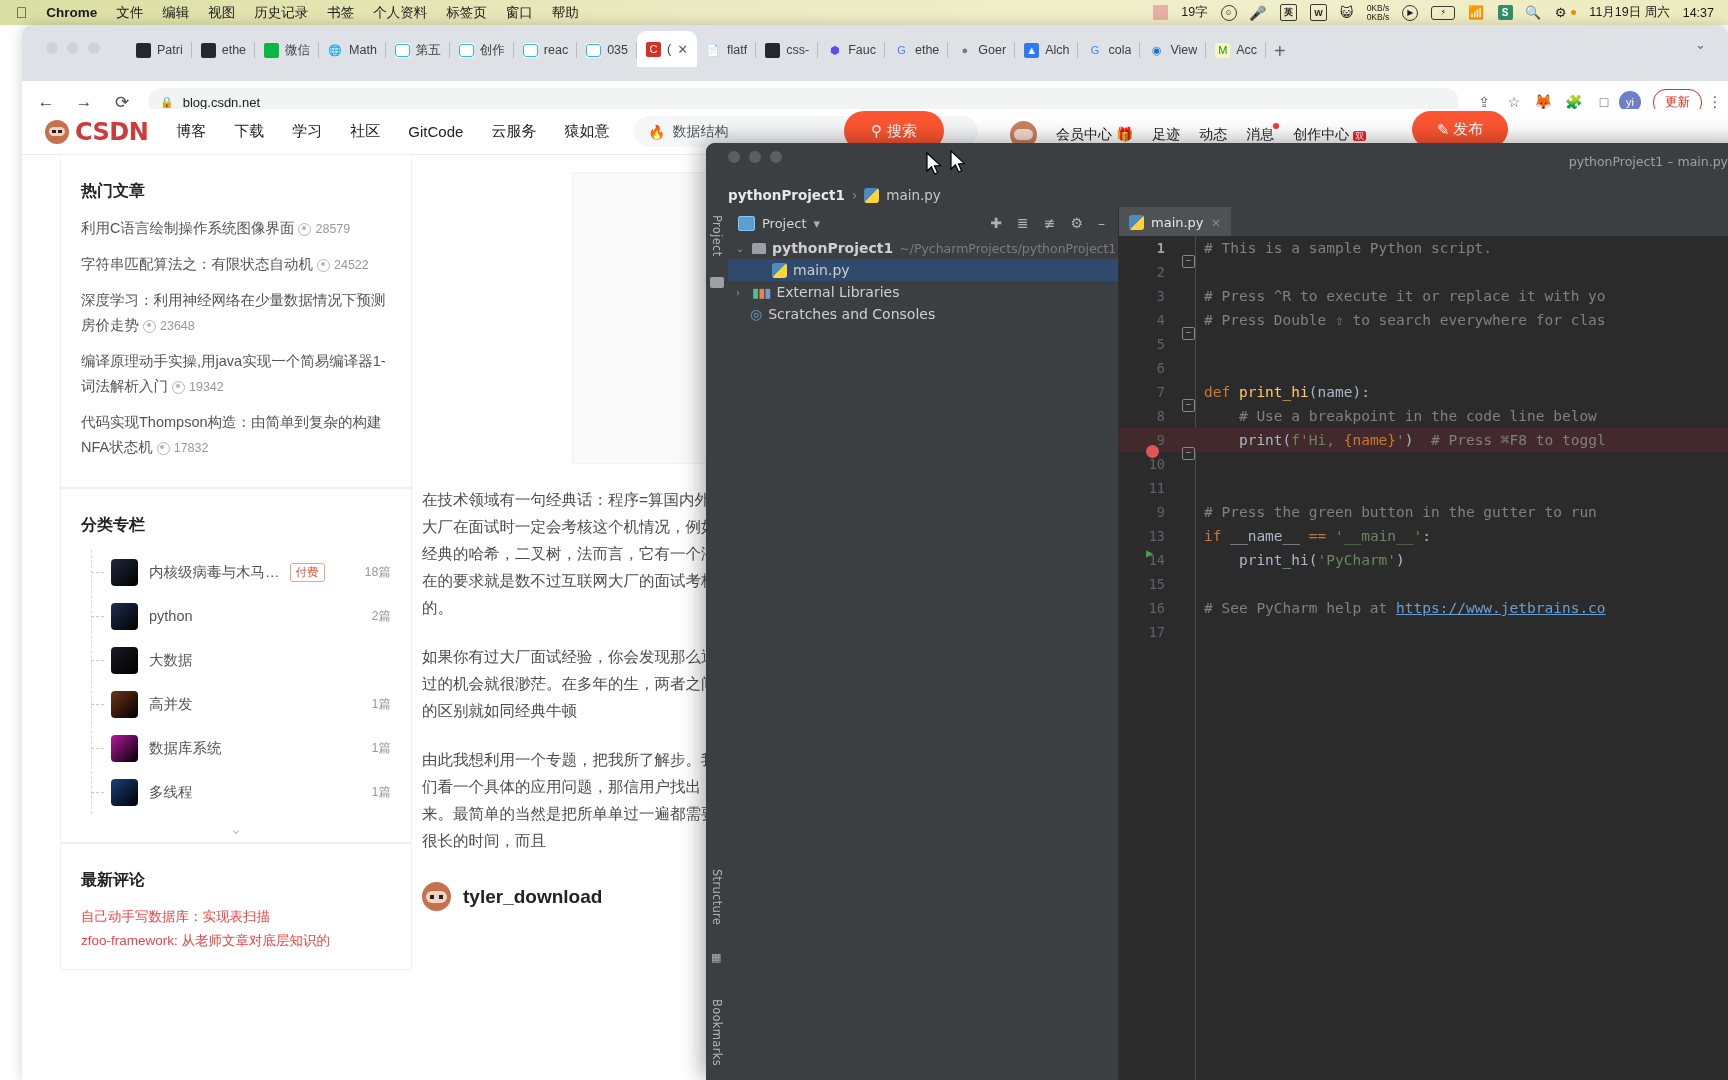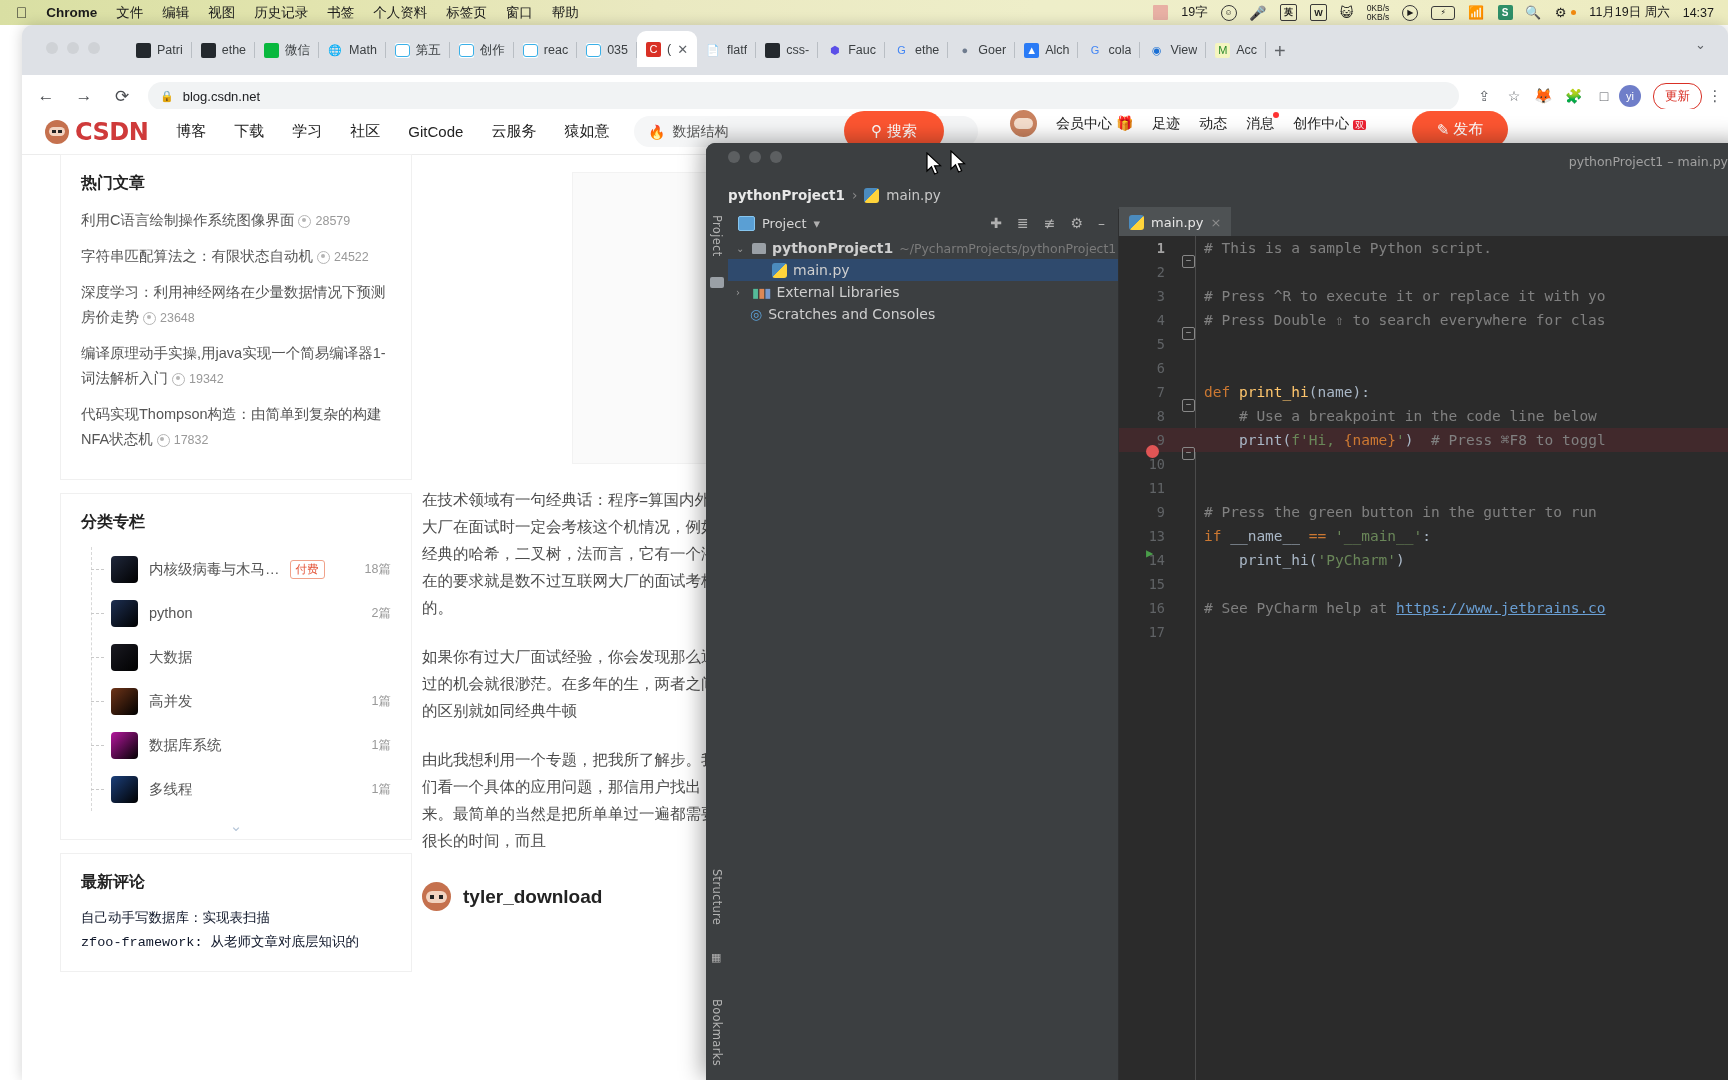--- a/index.html
+++ b/index.html
@@ -30,21 +30,21 @@
   .greenbox{width:15px;height:15px;background:#2f8f68;border-radius:2px;color:#fff;font-size:10px;
     display:flex;align-items:center;justify-content:center;font-weight:bold;}
   .batt{width:22px;height:12px;border:1.3px solid #3a3a3a;border-radius:3px;position:relative;
      font-size:8px;display:flex;align-items:center;justify-content:center;}
   .orange-dot{width:5px;height:5px;border-radius:50%;background:#f0890f;display:inline-block;margin-left:-8px;}
 
   
   #chrome{left:22px;top:25px;width:1706px;height:1055px;background:#dee1e6;
      border-top-left-radius:11px;border-top-right-radius:11px;overflow:hidden;
      box-shadow:0 0 14px rgba(0,0,0,.18);}
-  #tabstrip{position:relative;height:50px;}
+  #tabstrip{position:relative;height:56px;}
   .wbtn{position:absolute;top:17px;width:12px;height:12px;border-radius:50%;background:#cfd2d6;}
   #tabs{position:absolute;left:105px;top:0;height:42px;display:flex;align-items:flex-end;}
   .tab{height:34px;display:flex;align-items:center;padding:0 9px;gap:6px;
      font-size:12.5px;color:#3c4043;max-width:72px;position:relative;}
   .tab .sep{position:absolute;right:0;top:9px;height:16px;width:1px;background:#b9bec4;}
   .tab.active{background:#fff;border-top-left-radius:9px;border-top-right-radius:9px;height:36px;}
   .tab .lbl{white-space:nowrap;overflow:hidden;text-overflow:clip;}
   .favicon{width:15px;height:15px;flex:0 0 15px;display:flex;align-items:center;justify-content:center;
      font-size:11px;border-radius:2px;}
   .tabclose{font-size:13px;color:#5f6368;}
@@ -73,46 +73,46 @@
   .monkey{width:24px;height:24px;border-radius:50%;background:#c5714e;position:relative;}
   .monkey:before{content:"";position:absolute;left:4px;top:7px;width:16px;height:9px;background:#f2d3c0;border-radius:8px;}
   .monkey:after{content:"";position:absolute;left:6px;top:9px;width:12px;height:5px;
      background:radial-gradient(circle 2px at 3px 2.5px,#222 99%,transparent 100%),radial-gradient(circle 2px at 9px 2.5px,#222 99%,transparent 100%);}
   #csdnword{font-size:24px;font-weight:bold;color:#cf3a3a;letter-spacing:-.5px;font-family:"DejaVu Sans",sans-serif;}
   .navitem{margin-left:28px;font-size:15px;color:#222;}
   #searchwrap{position:absolute;left:612px;top:7px;width:330px;height:31px;background:#f5f6f7;border-radius:16px;
      display:flex;align-items:center;padding-left:14px;font-size:14px;color:#555;gap:7px;}
   #searchbtn{position:absolute;left:822px;top:2px;width:100px;height:40px;background:#fc5531;border-radius:20px;
      color:#fff;font-size:15px;display:flex;align-items:center;justify-content:center;gap:5px;}
-  #headright{position:absolute;left:988px;top:1px;display:flex;align-items:center;gap:19px;font-size:14px;color:#222;}
+  #headright{position:absolute;left:988px;top:12px;display:flex;align-items:center;gap:19px;font-size:14px;color:#222;}
   .hmonkey{width:27px;height:27px;border-radius:50%;background:#c9825f;position:relative;}
   .hmonkey:before{content:"";position:absolute;left:4px;top:8px;width:19px;height:11px;background:#f4ddcc;border-radius:9px;}
   .reddot{width:6px;height:6px;border-radius:50%;background:#f33;position:absolute;right:-5px;top:-3px;}
   .minibadge{font-size:9px;background:#e23;color:#fff;border-radius:2px;padding:0 2px;}
   #pubbtn{position:absolute;left:1390px;top:2px;width:96px;height:37px;background:#fc5531;border-radius:19px;
      color:#fff;font-size:15px;display:flex;align-items:center;justify-content:center;gap:4px;}
 
   
   #leftcol{position:absolute;left:38px;top:45px;width:352px;}
-  .card{background:#fff;border:1px solid #f0f0f0;border-radius:0;padding:18px 20px 16px;margin-bottom:13px;}
+  .card{background:#fff;border:1px solid #f0f0f0;border-radius:0;padding:26px 20px 16px;}
   .cardtitle{font-size:16px;font-weight:bold;color:#222;margin-bottom:14px;}
   .hotitem{font-size:14.5px;color:#555;line-height:25px;margin-bottom:10px;}
   .eye{display:inline-block;width:11px;height:11px;border:1.3px solid #b5b5b5;border-radius:50%;position:relative;
      vertical-align:middle;margin:0 4px;}
   .eye:after{content:"";position:absolute;left:2.7px;top:2.7px;width:4px;height:4px;border-radius:50%;background:#b5b5b5;}
   .cnt{font-size:12.5px;color:#999;}
   .colrow{display:flex;align-items:center;height:44px;position:relative;padding-left:30px;}
   .dashline{position:absolute;left:10px;top:0;bottom:0;border-left:1px dashed #d8d8d8;}
   .dash{position:absolute;left:10px;top:22px;width:13px;border-top:1px dashed #c9c9c9;}
   .colimg{width:27px;height:27px;border-radius:4px;flex:0 0 27px;}
   .colname{font-size:14.5px;color:#555;margin-left:11px;white-space:nowrap;overflow:hidden;text-overflow:ellipsis;max-width:150px;}
   .paytag{border:1px solid #f0a28a;color:#e4563a;font-size:11.5px;border-radius:3px;padding:1px 5px;margin-left:10px;}
   .colcnt{margin-left:auto;font-size:12.5px;color:#999;}
   .chev{text-align:center;color:#b6c6d8;font-size:15px;padding-top:6px;}
-  .cmtline{font-size:13.5px;color:#0f172a;line-height:24px;font-family:Liberation Mono, monospace;}
+  .cmtline{font-size:13.5px;color:#ef4444;line-height:24px;}
 
   
   #artcol{position:absolute;left:400px;top:45px;width:430px;}
   #artimg{margin:18px 0 0 150px;width:290px;height:290px;background:#fafafa;border:1px solid #f2f2f2;
       display:flex;align-items:center;justify-content:center;color:#cfcfcf;font-size:13px;}
   .para{font-size:15.5px;color:#4d4d4d;line-height:27px;margin-top:22px;width:300px;}
   #author{display:flex;align-items:center;gap:12px;margin-top:28px;}
   .amonkey{width:29px;height:29px;border-radius:50%;background:#c5714e;position:relative;}
   .amonkey:before{content:"";position:absolute;left:4px;top:9px;width:21px;height:12px;background:#f2d3c0;border-radius:10px;}
   .amonkey:after{content:"";position:absolute;left:7px;top:12px;width:15px;height:6px;

